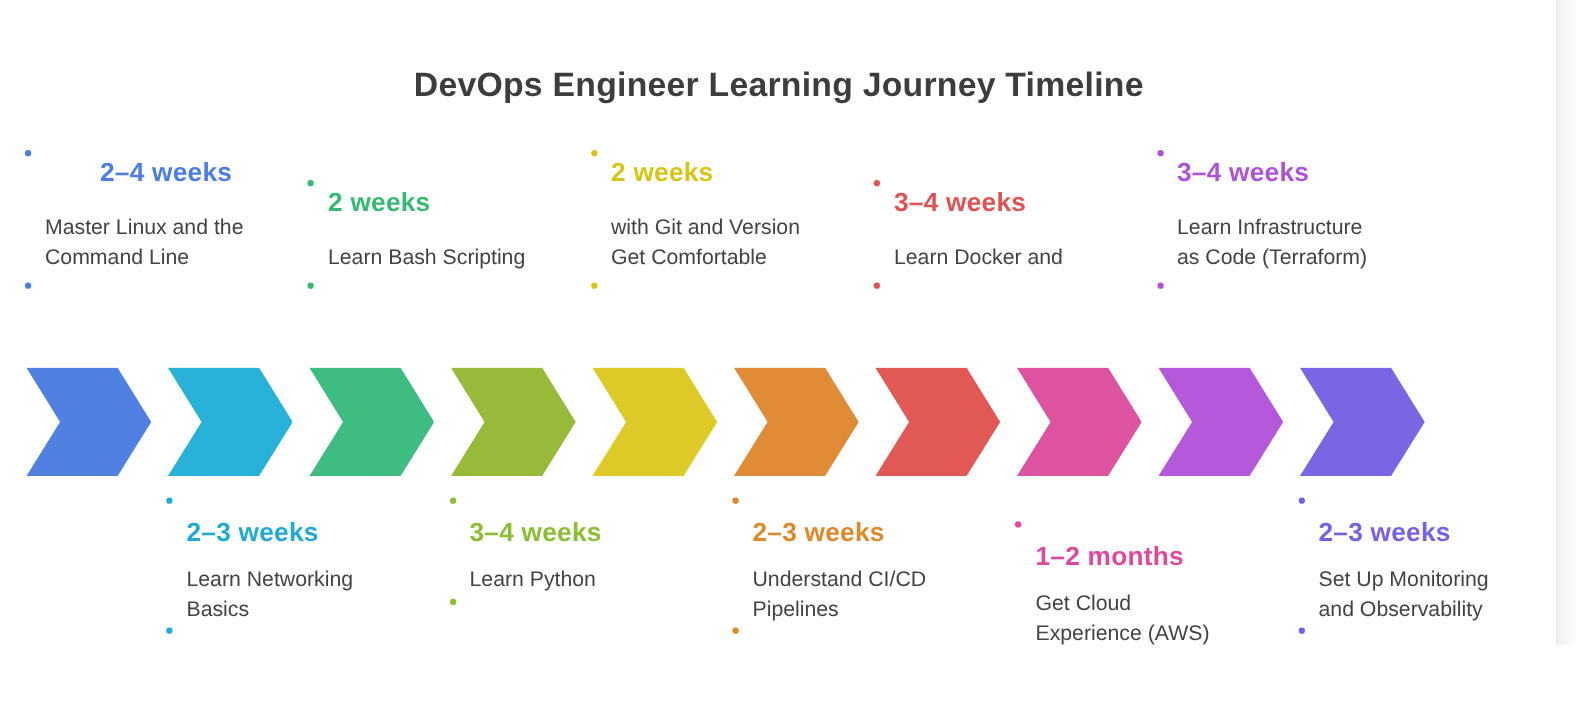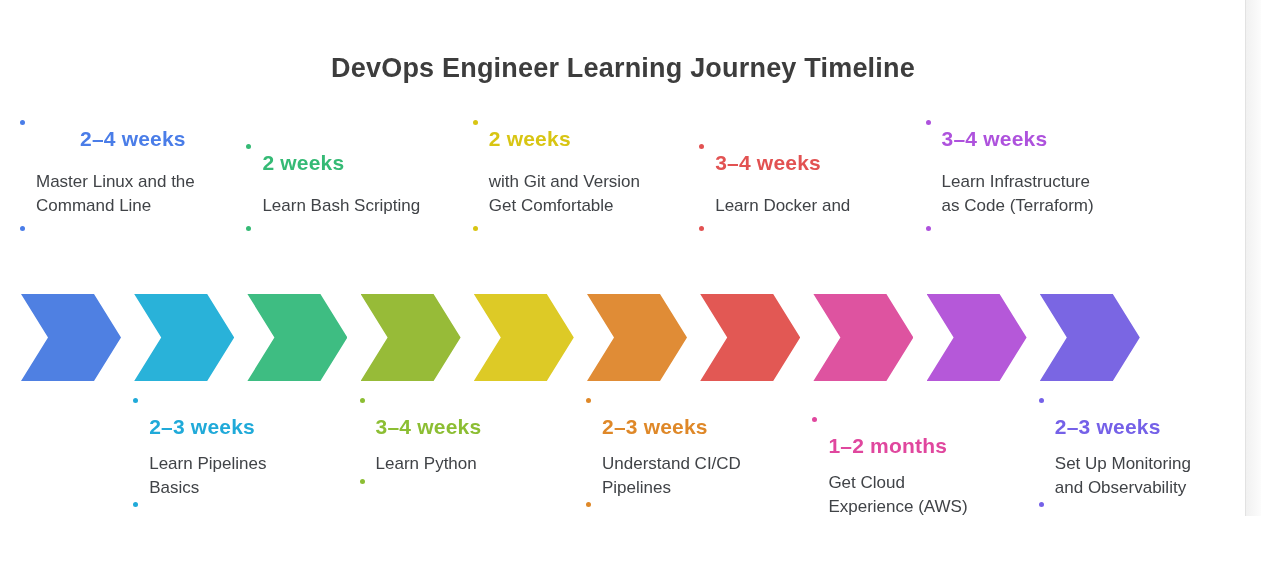--- a/index.html
+++ b/index.html
@@ -88,21 +88,21 @@
           <div class="line">Master Linux and the</div>
           <div class="line">Command Line</div>
         </div>
         <div class="dot dot-bottom" style="background: rgb(74, 125, 232);"></div>
       </div>
       <div class="arrow" style="left: 134.2px; background: rgb(41, 178, 217);"></div>
       <div class="label bottom" style="left: 149.2px; top: 415px;">
         <div class="dot dot-top" style="background: rgb(32, 170, 217);"></div>
         <div class="duration" style="color: rgb(32, 170, 217);">2–3 weeks</div>
         <div class="desc">
-          <div class="line">Learn Pipelines</div>
+          <div class="line">Learn Networking</div>
           <div class="line">Basics</div>
         </div>
         <div class="dot dot-bottom" style="background: rgb(32, 170, 217);"></div>
       </div>
       <div class="arrow" style="left: 247.4px; background: rgb(62, 189, 130);"></div>
       <div class="label top" style="left: 262.4px; bottom: 299px;">
         <div class="dot dot-top" style="background: rgb(53, 186, 117);"></div>
         <div class="duration" style="color: rgb(53, 186, 117);">2 weeks</div>
         <div class="desc">
           <div class="line">Learn Bash Scripting</div>

